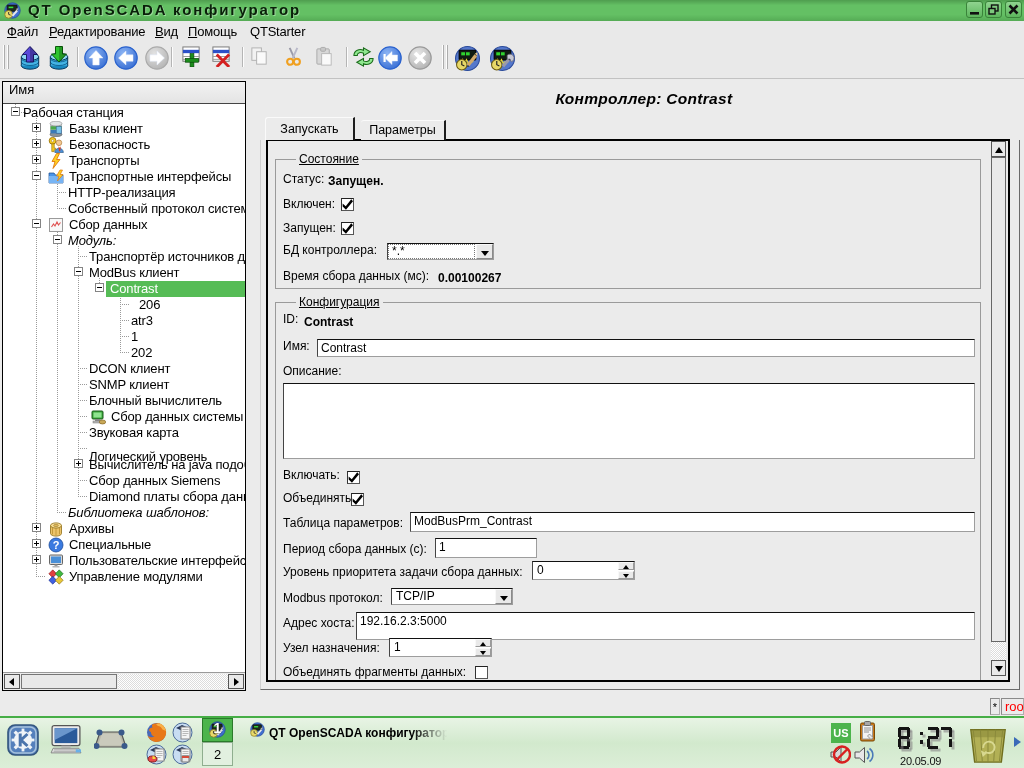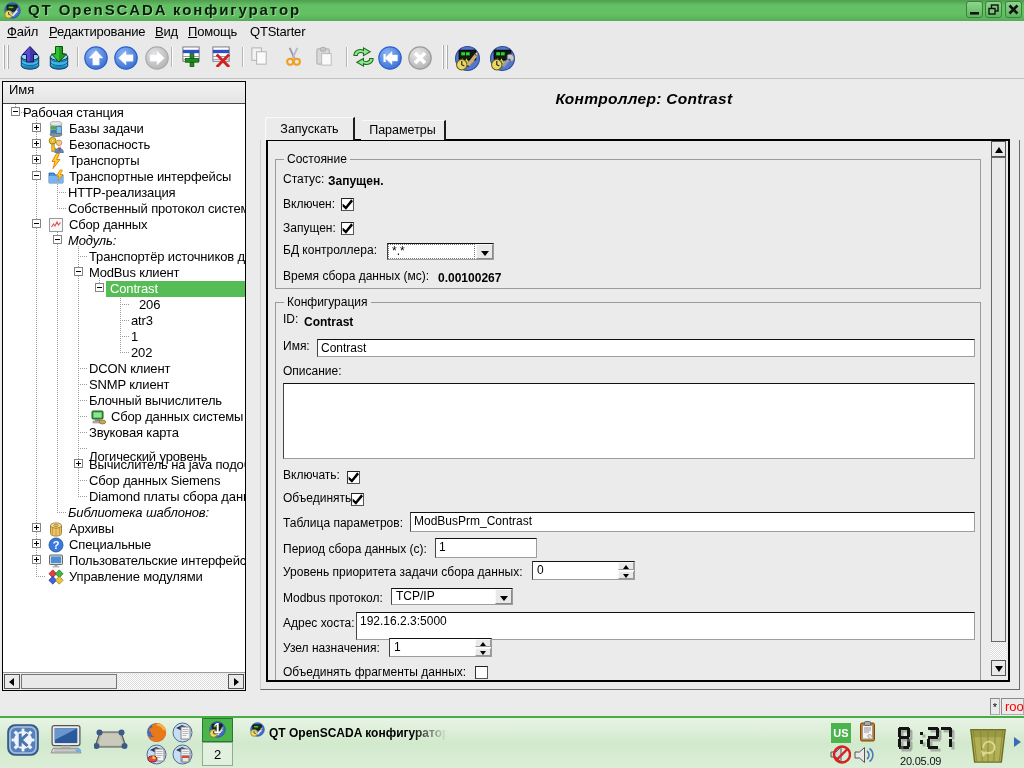--- a/index.html
+++ b/index.html
@@ -48,21 +48,21 @@
 #paneltitle { position:absolute; left:260px; top:90px; width:768px; text-align:center; font-weight:bold;
   font-style:italic; font-size:15.5px; letter-spacing:0.3px; }
 .tab { position:absolute; background:#ebebeb; font-size:13px; }
 #tabpane { position:absolute; left:260px; top:140px; width:760px; height:550px;
   border-right:1px solid #6a6a6a; border-bottom:1px solid #6a6a6a; border-left:1px solid #cfcfcf; }
 #scrollview { position:absolute; left:266px; top:139px; width:744px; height:543px; border:2px solid #000; background:#ebebeb; overflow:hidden; }
 #svc { position:absolute; left:0; top:0; width:723px; height:539px; }
 #vsb { position:absolute; right:1px; top:0px; width:16px; height:539px; background:#ebebeb; }
 
 fieldset { position:absolute; border:1px solid #9a9a9a; }
-legend { font-size:12px; padding:0 3px; margin-left:8px; }
+legend { font-size:12px; padding:0 3px; margin-left:20px;text-decoration:underline; }
 .lbl { position:absolute; font-size:12px; white-space:nowrap; }
 .bold { font-weight:bold; }
 .cb { position:absolute; width:13px; height:13px; background:#fff; border:1px solid #555;
   border-top-color:#222; border-left-color:#333; }
 .cb.ck::after { content:""; position:absolute; left:0px; top:0px; width:11px; height:11px; background:#000;
   clip-path:polygon(6% 42%, 34% 66%, 84% 2%, 100% 20%, 36% 98%, 6% 68%); }
 .inp { position:absolute; background:#fff; border:1px solid #9d9d9d; border-top:1px solid #111;
   border-left:1px solid #444; font-size:12px; padding:1px 3px; line-height:14px; height:18px; }
 .combo { position:absolute; height:17px; background:#fff; border:1px solid #9d9d9d; border-top:1px solid #111;
   border-left:1px solid #444; font-size:12px; line-height:14px; padding-left:4px; }
@@ -286,21 +286,21 @@
           <b></b>
         </div>
         <svg style="left:45px;top:17px" width="16" height="16" viewBox="0 0 16 16">
           <path d="M2 2.6 v10.8 a6 2.4 0 0 0 12 0 v-10.8 z" fill="#b8bec2"></path>
           <ellipse cx="8" cy="13.4" rx="6" ry="2.4" fill="#8a9298" stroke="#5a6268" stroke-width="0.6"></ellipse>
           <rect x="2.6" y="5.2" width="10.8" height="3.4" fill="#4aa84a"></rect>
           <rect x="2.6" y="9" width="10.8" height="3.4" fill="#3a7ab8"></rect>
           <rect x="8.2" y="5.4" width="5" height="6.8" fill="#7ac4ea" stroke="#2a5a8a" stroke-width="0.5"></rect>
           <ellipse cx="8" cy="2.6" rx="6" ry="2.4" fill="#e2e6e8" stroke="#888" stroke-width="0.6"></ellipse>
         </svg>
-        <div class="trow" style="left:66px;top:17px;">Базы задачи</div>
+        <div class="trow" style="left:66px;top:17px;">Базы клиент</div>
         <div class="hline" style="left:33px;top:40px;width:6px"></div>
         <div class="ebox plus" style="left:29px;top:35px">
           <i></i>
           <b></b>
         </div>
         <svg style="left:45px;top:33px" width="16" height="16" viewBox="0 0 16 16">
           <circle cx="4.6" cy="3.8" r="3.4" fill="#f8cc20" stroke="#9a7208" stroke-width="0.9"></circle>
           <circle cx="4.6" cy="3.8" r="1.2" fill="#fff" stroke="#9a7208" stroke-width="0.5"></circle>
           <path d="M3.8 6.8 L3.8 14.6 L6.2 14.6 L6.2 12.8 L7.6 12.8 L7.6 11.2 L6.2 11.2 L6.2 6.8 Z" fill="#f8cc20" stroke="#9a7208" stroke-width="0.7"></path>
           <circle cx="11" cy="5.8" r="2.8" fill="#f2c893" stroke="#a8702a" stroke-width="0.6"></circle>

